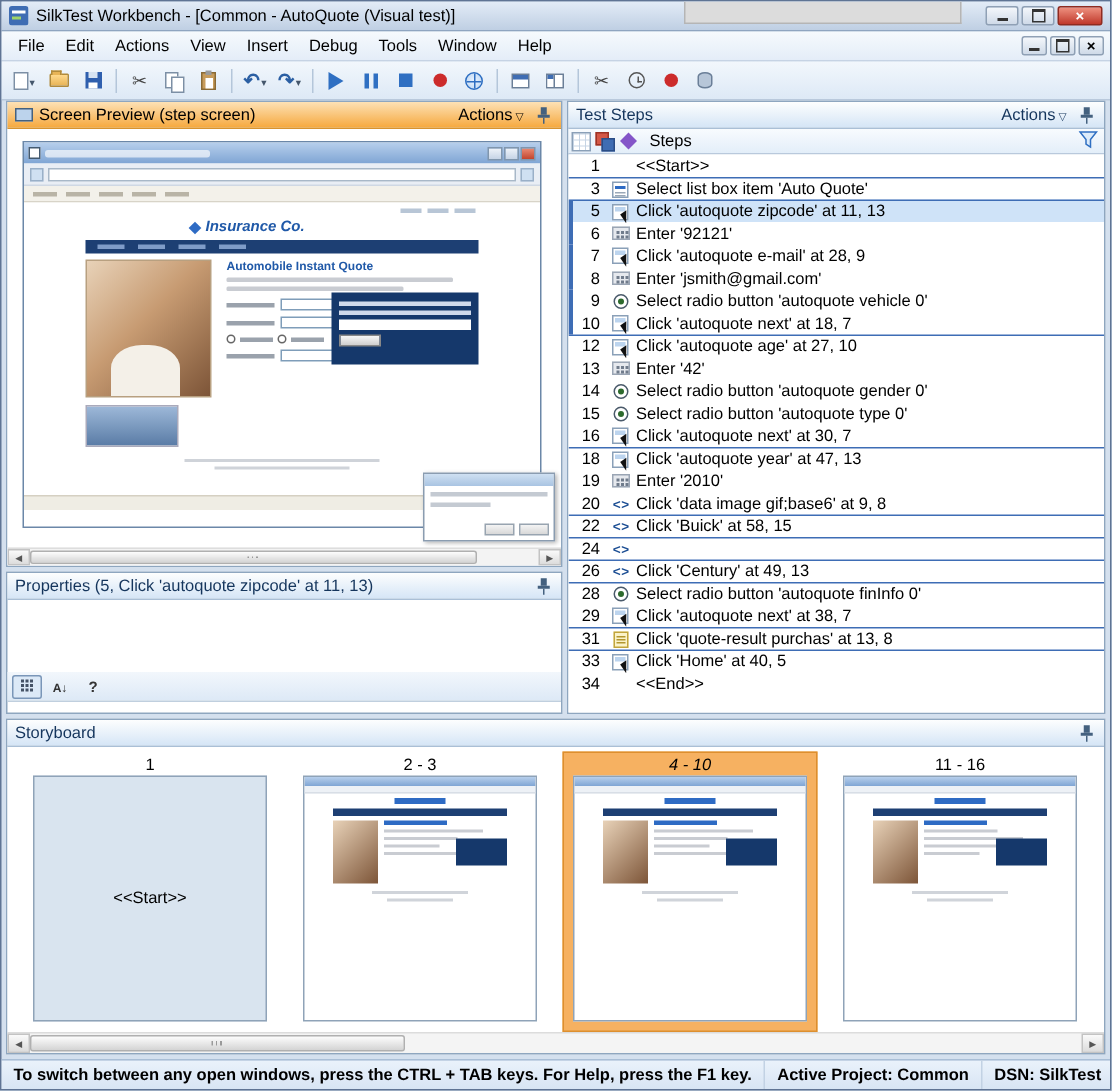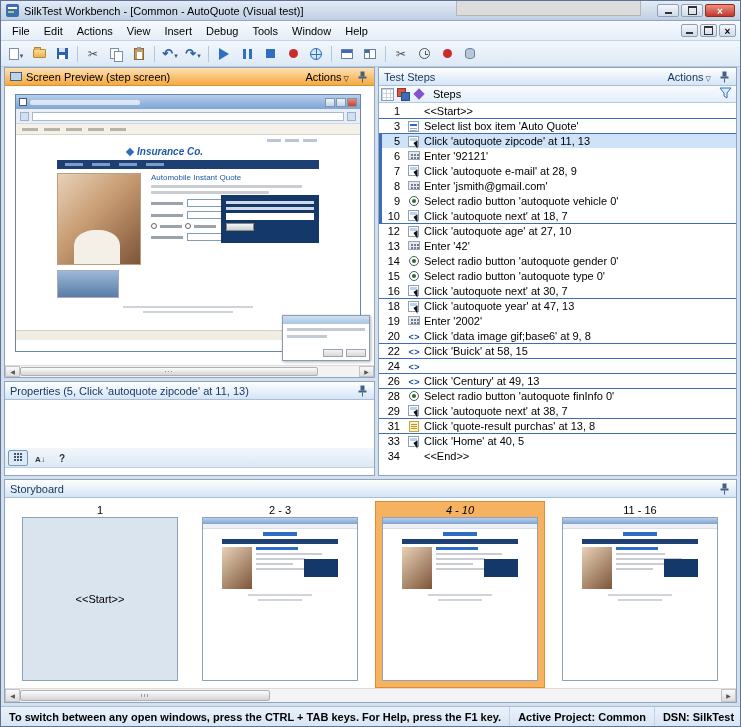--- a/index.html
+++ b/index.html
@@ -107,21 +107,21 @@
   .pg-logo{margin:8px 0 0 70px;color:#2059a8;font-style:italic;font-weight:bold;font-size:10px;display:flex;align-items:center;gap:4px;}
   .pg-logo::before{content:"";width:6px;height:6px;background:#2e6bc4;transform:rotate(45deg);}
   .pg-nav{height:9px;background:#1d3f73;margin-top:3px;display:flex;gap:9px;align-items:center;padding:0 8px;}
   .pg-nav i{width:18px;height:3px;background:#7f9cc8;}
   .pg-body{display:flex;margin-top:4px;}
   .pg-left{width:88px;flex:none;}
   .pg-photo{width:84px;height:92px;background:linear-gradient(135deg,#e8d2b8 0%,#c79b72 45%,#7d5538 100%);border:1px solid #b8a080;position:relative;}
   .pg-photo::after{content:"";position:absolute;bottom:0;left:16px;width:46px;height:34px;background:#f4f0e8;border-radius:45% 45% 0 0;}
   .pg-photo2{width:62px;height:28px;margin-top:5px;border:1px solid #aab;background:linear-gradient(#9db8d8,#5a7ca6);}
   .pg-main{flex:1;padding-left:6px;position:relative;}
-  .pg-h1{color:#2059a8;font-weight:normal;font-size:8px;}
+  .pg-h1{color:#2059a8;font-weight:bold;font-size:8px;}
   .pg-line{height:3px;background:#c9ccd2;margin-top:3px;border-radius:1px;}
   .w90{width:90%;}.w70{width:70%;}
   .pg-form{margin-top:5px;display:flex;flex-direction:column;gap:4px;width:100px;}
   .pg-frow{display:flex;align-items:center;gap:4px;}
   .pg-flabel{width:32px;height:3px;background:#9aa2ac;flex:none;}
   .pg-finput{width:52px;height:8px;background:#fff;border:1px solid #7f9db9;}
   .pg-rrow{display:flex;align-items:center;gap:3px;}
   .pg-radio{width:6px;height:6px;border:1px solid #666;border-radius:50%;background:#fff;flex:none;}
   .pg-rlabel{width:22px;height:3px;background:#9aa2ac;}
   .pg-navy{position:absolute;right:0;top:22px;width:98px;height:48px;background:#15386b;padding:3px;}
@@ -639,21 +639,21 @@
               <span class="sicon">
                 <span class="ic-click"></span>
               </span>
               <span class="stext">Click 'autoquote year' at 47, 13</span>
             </div>
           <div class="srow">
               <span class="num">19</span>
               <span class="sicon">
                 <span class="ic-enter"></span>
               </span>
-              <span class="stext">Enter '2002'</span>
+              <span class="stext">Enter '2010'</span>
             </div>
           <div class="srow">
               <span class="num">20</span>
               <span class="sicon">
                 <span class="ic-code"></span>
               </span>
               <span class="stext">Click 'data image gif;base6' at 9, 8</span>
             </div>
           <div class="srow sep">
               <span class="num">22</span>

